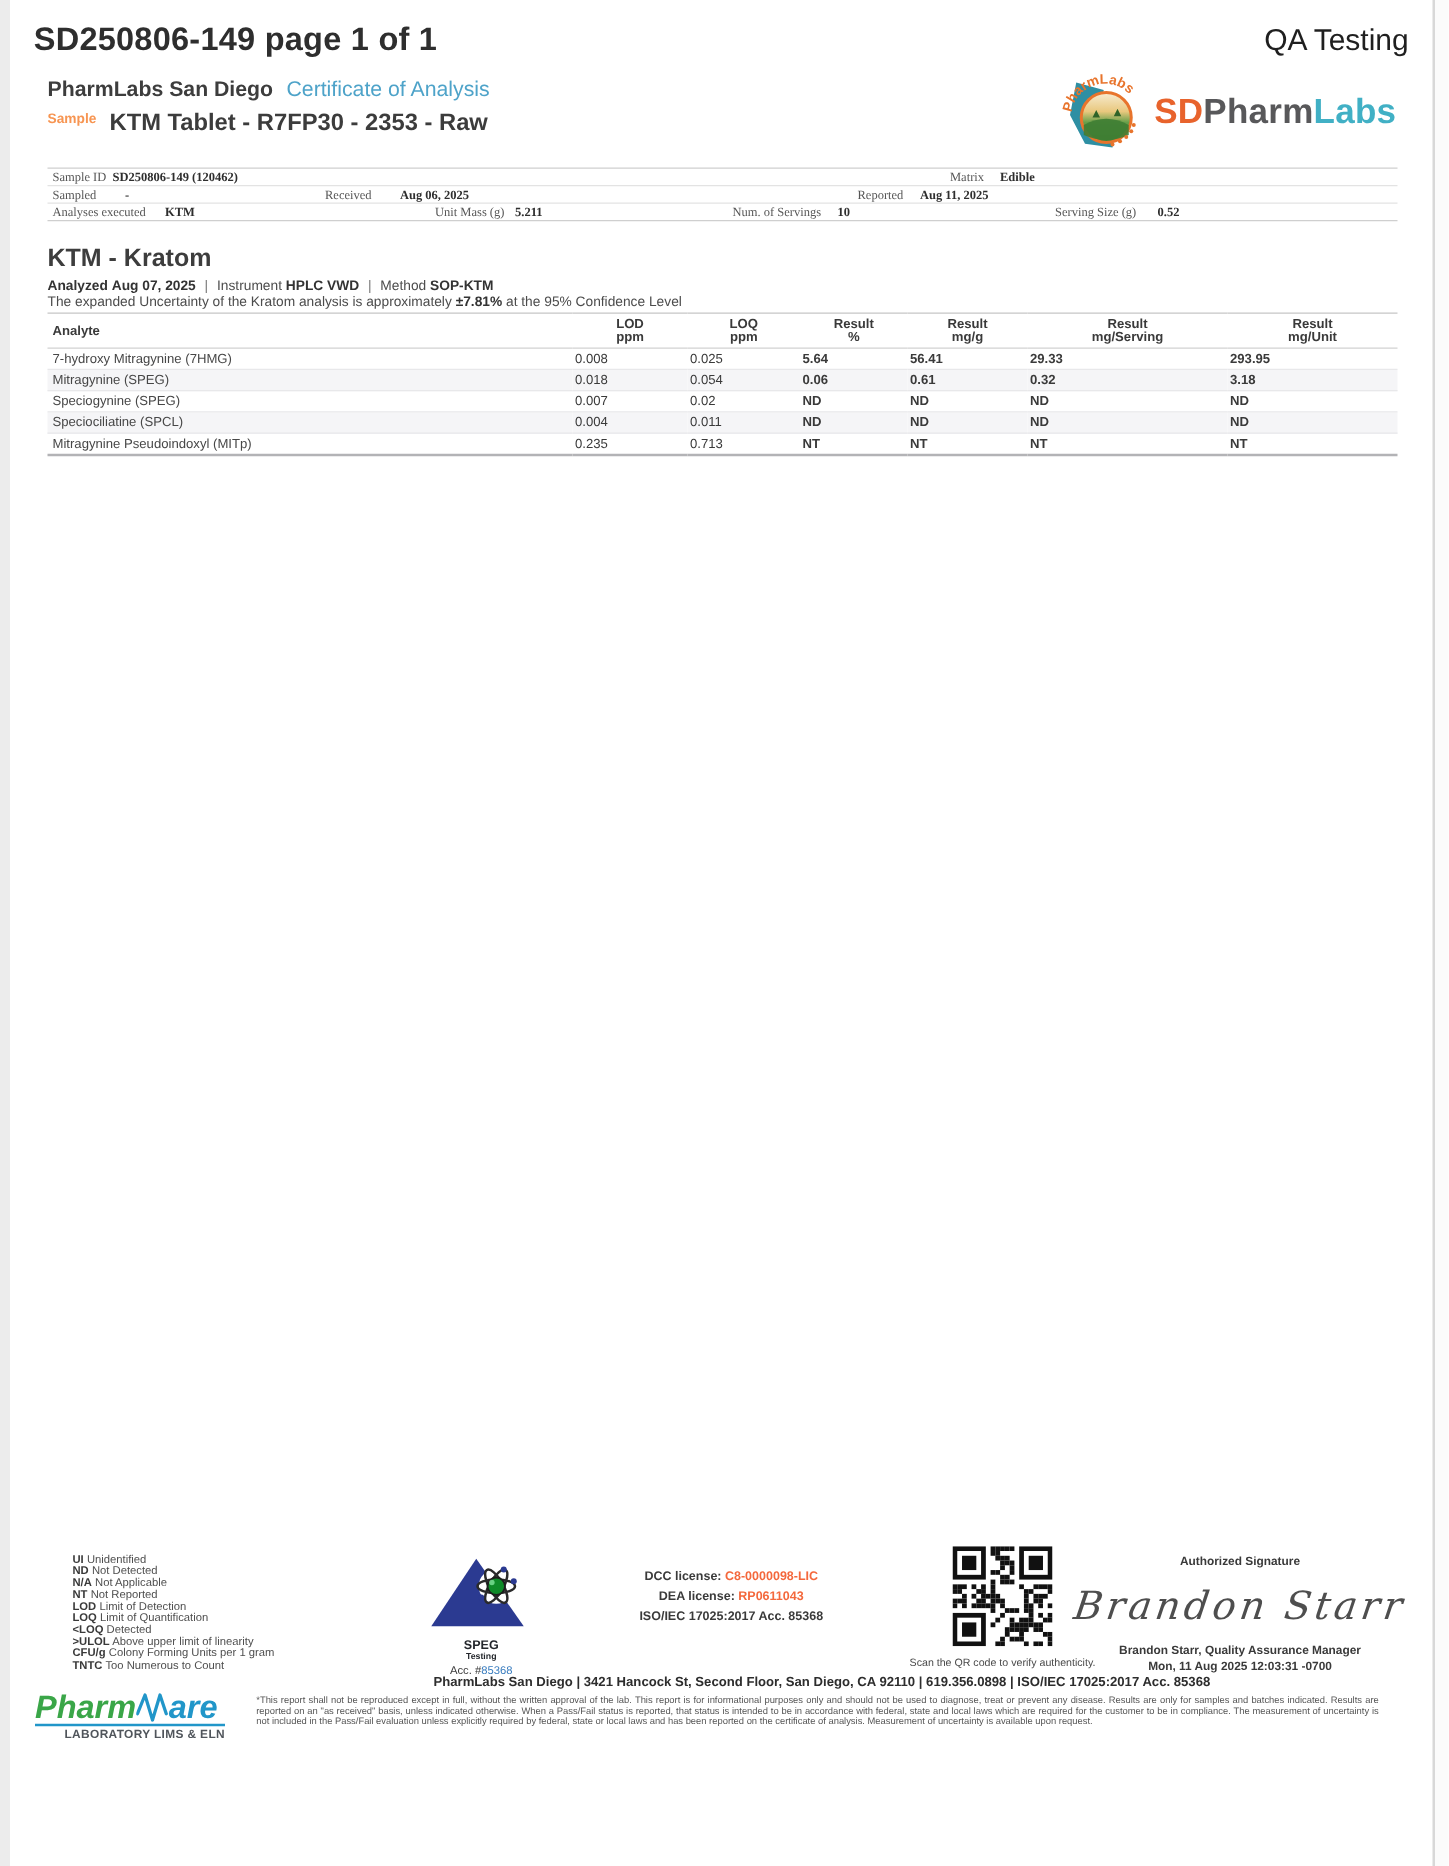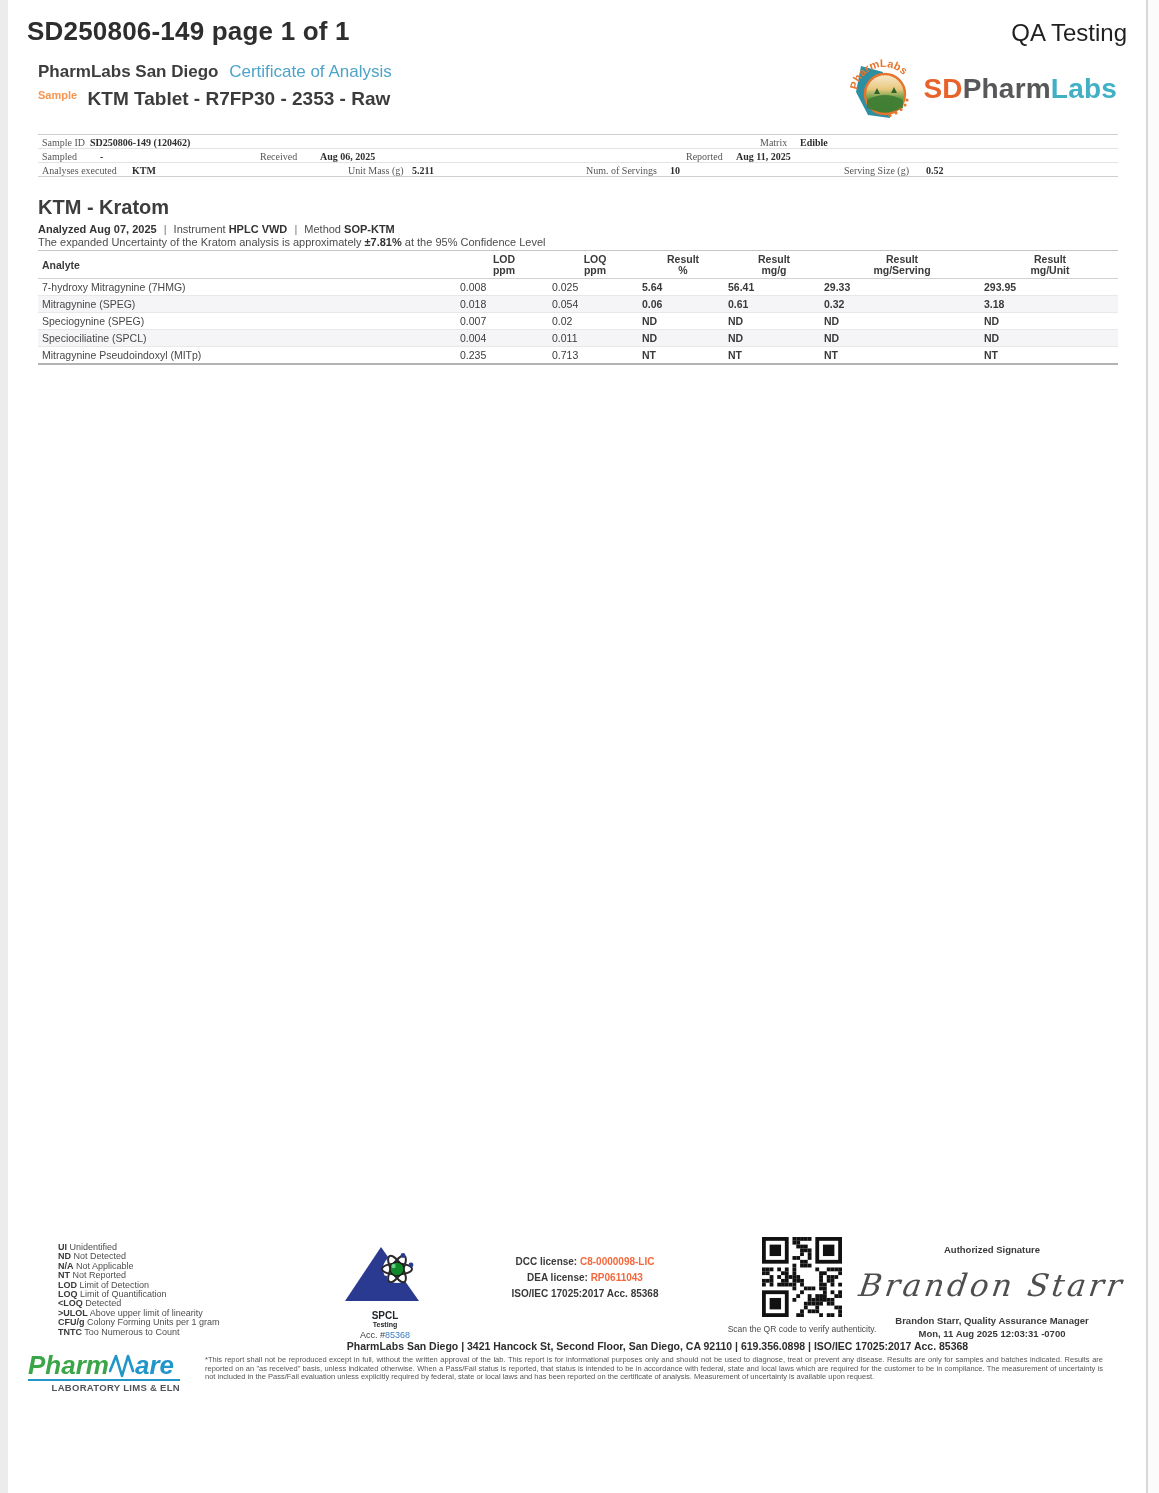--- a/index.html
+++ b/index.html
@@ -284,21 +284,21 @@
         <ellipse cx="54" cy="24" rx="15" ry="5.5"></ellipse>
         <ellipse cx="54" cy="24" rx="15" ry="5.5" transform="rotate(60 54 24)"></ellipse>
         <ellipse cx="54" cy="24" rx="15" ry="5.5" transform="rotate(120 54 24)"></ellipse>
       </g>
       <circle cx="54" cy="24" r="7" fill="#0f8a28" stroke="#1d1d1d" stroke-width="1.5"></circle>
       <circle cx="50.5" cy="21" r="2.2" fill="#7fe39a" opacity="0.8"></circle>
       <circle cx="68" cy="20" r="2.4" fill="#2b3a91"></circle>
       <circle cx="42" cy="33" r="2.4" fill="#2b3a91"></circle>
       <circle cx="60" cy="10.5" r="2.4" fill="#2b3a91"></circle>
     </svg>
-    <div class="pjla-name">SPCL</div>
+    <div class="pjla-name">SPEG</div>
     <div class="pjla-sub">Testing</div>
     <div class="pjla-acc"><span>Acc. #</span><span class="accno">85368</span></div>
   </div>
 
   <div class="licenses">
     <div><span>DCC license:</span> <span class="lic-val">C8-0000098-LIC</span></div>
     <div><span>DEA license:</span> <span class="lic-val">RP0611043</span></div>
     <div>ISO/IEC 17025:2017 Acc. 85368</div>
   </div>
 

